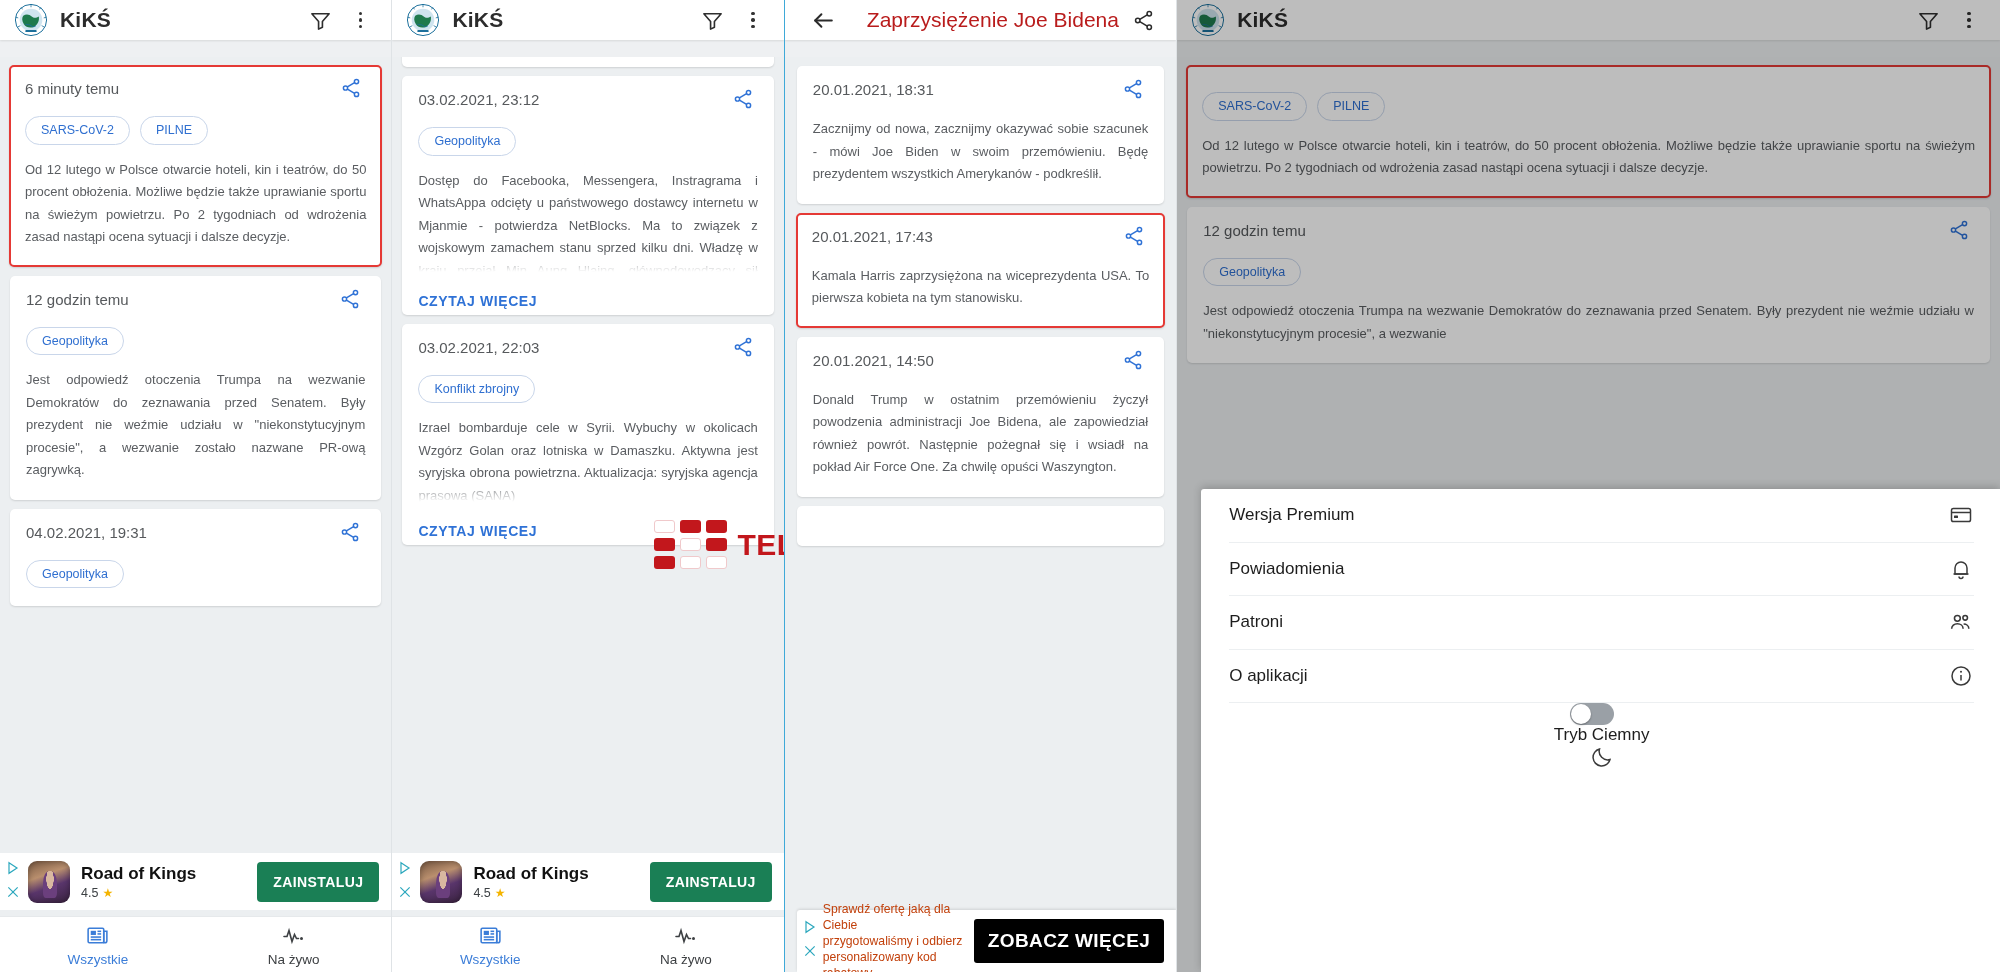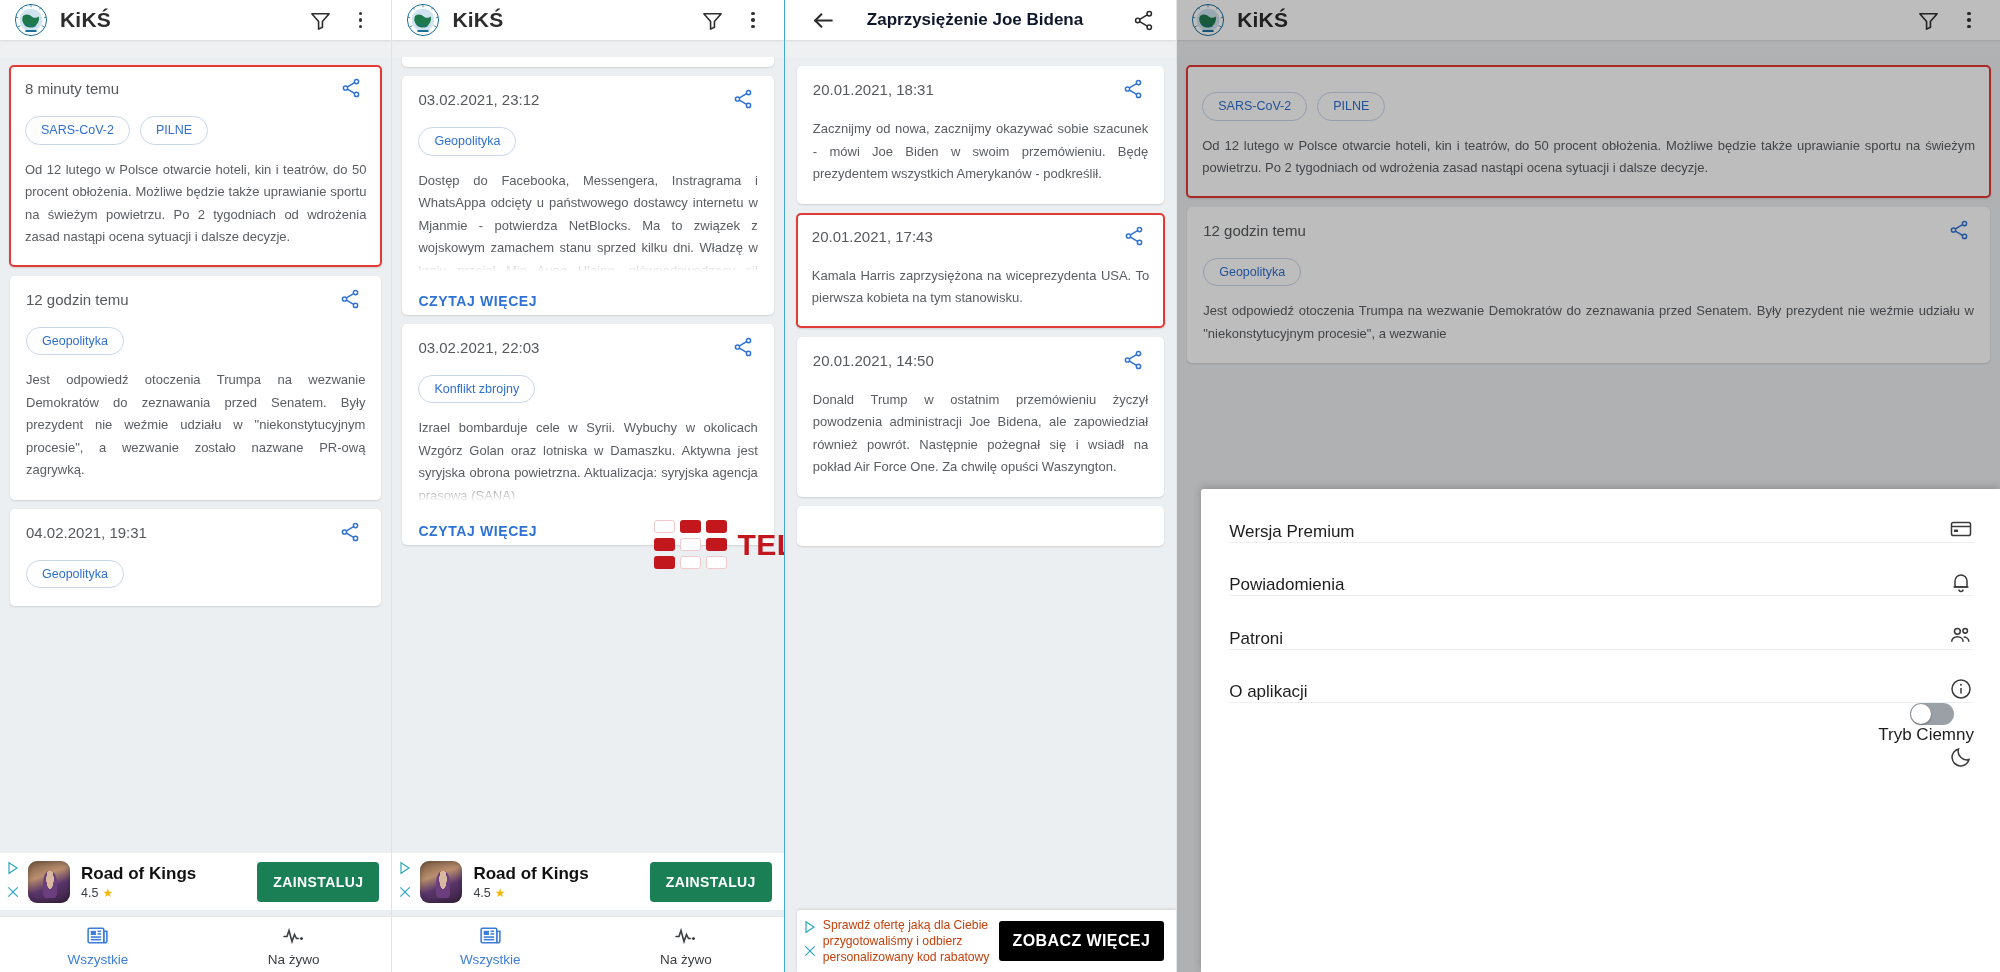--- a/index.html
+++ b/index.html
@@ -25,21 +25,21 @@
   }
   .logo { width: 34px; height: 34px; flex: none; margin-right: 12px; }
   .app-title { font-size: 21px; font-weight: 700; color: #2c2c2c; letter-spacing: .2px; }
   .bar-spacer { flex: 1; }
   .bar-ico { width: 34px; height: 34px; display: flex; align-items: center; justify-content: center; margin-left: 6px; }
   .kebab { display: flex; flex-direction: column; gap: 3px; align-items: center; }
   .kebab i { width: 3.5px; height: 3.5px; border-radius: 50%; background: #333; display: block; }
 
   
   .appbar.detail { padding: 0 16px; }
-  .detail-title { font-size: 17px; color: #0f172a; font-weight: 700; margin-left: 26px; }
+  .detail-title { font-size: 21px; color: #b91c1c; font-weight: 400; margin-left: 26px; }
 
   
   .feed { position: absolute; top: 57px; left: 0; right: 0; bottom: 0; background: #eceff1; overflow: hidden; }
   .card {
     background: #ffffff; margin: 9px 10px; border-radius: 5px;
     box-shadow: 0 1px 2px rgba(0,0,0,.13);
     padding: 14px 16px 18px 16px; position: relative;
   }
   .card.hl { border: 2px solid #e53935; padding: 12px 14px 16px 14px; margin: 8px 9px; }
   .card-top { display: flex; align-items: flex-start; justify-content: space-between; }
@@ -98,21 +98,21 @@
   }
 
   
   .textad {
     position: absolute; left: 12px; right: 0; bottom: 0; height: 62px; background: #fff;
     display: flex; align-items: center; z-index: 7;
     box-shadow: 0 -1px 3px rgba(0,0,0,.12); border-radius: 3px 0 0 0;
   }
   .textad .copy { font-size: 12.2px; line-height: 16px; color: #c2410c; flex: 1; }
   .textad .cta {
-    background: #000; color: #fff; font-size: 16px; font-weight: 700; letter-spacing: .4px;
+    background: #000; color: #fff; font-size: 19px; font-weight: 700; letter-spacing: .4px;
     padding: 11px 14px; border-radius: 3px; margin-right: 12px; white-space: nowrap;
   }
 
   
   .watermark {
     position: absolute; left: 262px; top: 520px; display: flex; align-items: center; gap: 10px;
     z-index: 8; pointer-events: none;
   }
   .wm-grid { display: grid; grid-template-columns: repeat(3, 21px); grid-template-rows: repeat(3, 13px); gap: 5px; }
   .wm-grid span { border-radius: 3px; }
@@ -122,21 +122,21 @@
 
   
   .scrim { position: absolute; inset: 0; background: rgba(0,0,0,.26); z-index: 9; }
   .menu {
     position: absolute; left: 24px; right: 0; bottom: 0; top: 489px;
     background: #fff; z-index: 10; border-radius: 3px 0 0 0;
     box-shadow: 0 -2px 8px rgba(0,0,0,.2);
     padding: 0 26px 0 28px;
   }
   .menu-row {
-    height: 53.5px; display: flex; align-items: flex-end;
+    height: 53.5px; display: flex; align-items: center;
     border-bottom: 1px solid #eceff1;
   }
   .menu-row:last-child { border-bottom: none; flex-direction: column; }
   .menu-label { font-size: 17px; color: #1d1d1d; flex: 1; }
   .menu-ico { width: 26px; height: 26px; display: flex; align-items: center; justify-content: center; }
   .toggle {
     width: 44px; height: 22px; border-radius: 11px; background: #9aa0a6; position: relative; flex: none;
     margin-right: 20px;
   }
   .toggle .knob {
@@ -183,21 +183,21 @@
             <i></i>
             <i></i>
           </span>
       </span>
     </div>
 
     <div class="feed">
 
       <div class="card hl">
         <div class="card-top">
-          <span class="card-time">8 minuty temu</span>
+          <span class="card-time">6 minuty temu</span>
           <span class="share-btn">
             <svg viewBox="0 0 24 24" width="22" height="22" fill="none" stroke="#2f72d6" stroke-width="1.6">
               <circle cx="18" cy="5" r="2.3"></circle>
                 <circle cx="6" cy="12" r="2.3"></circle>
                 <circle cx="18" cy="19" r="2.3"></circle>
               <line x1="8.1" y1="10.9" x2="15.9" y2="6.1"></line>
                 <line x1="8.1" y1="13.1" x2="15.9" y2="17.9"></line>
             </svg>
           </span>
         </div>

